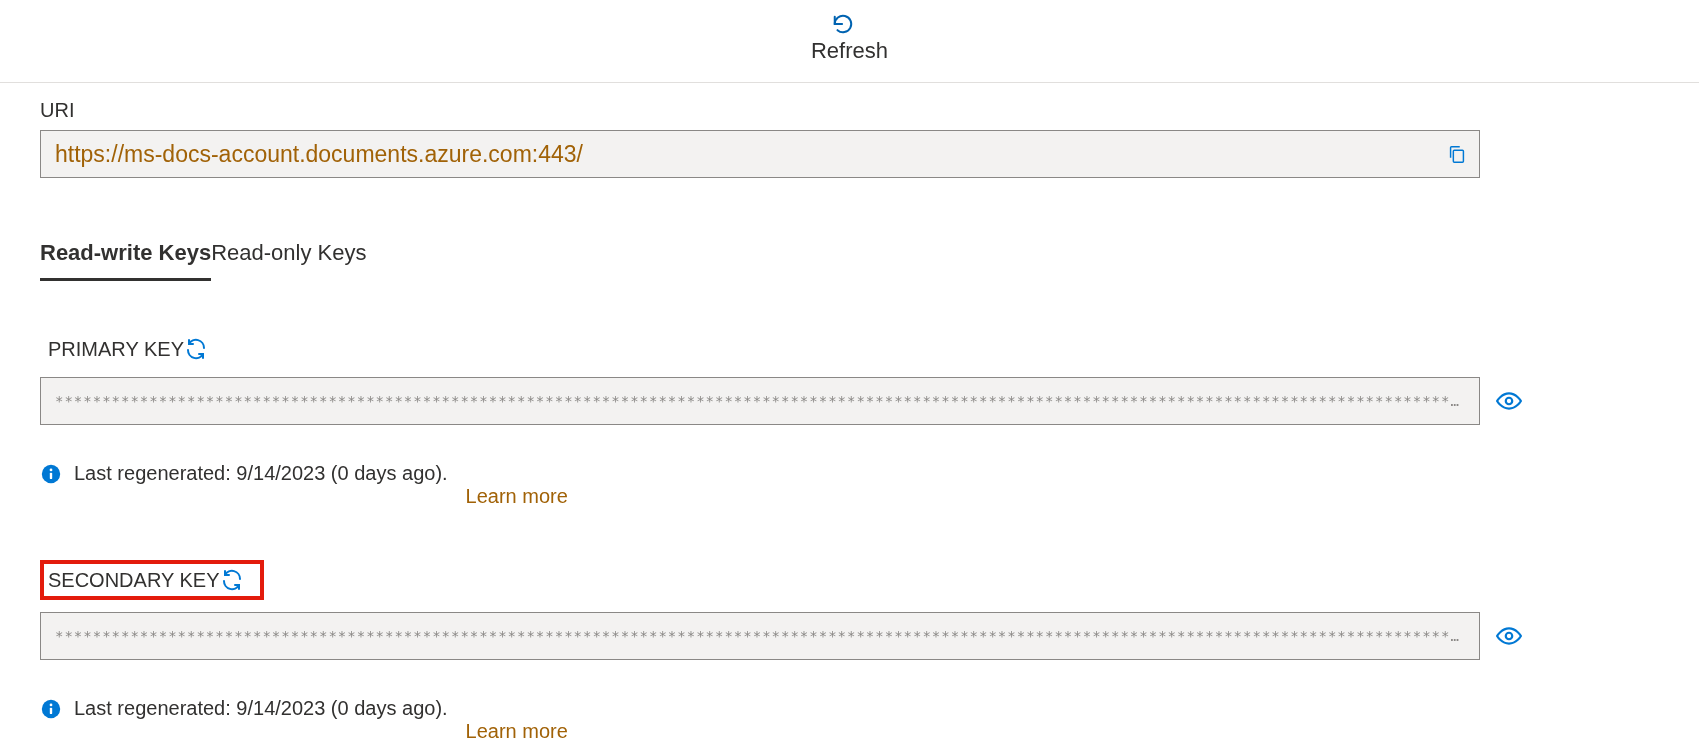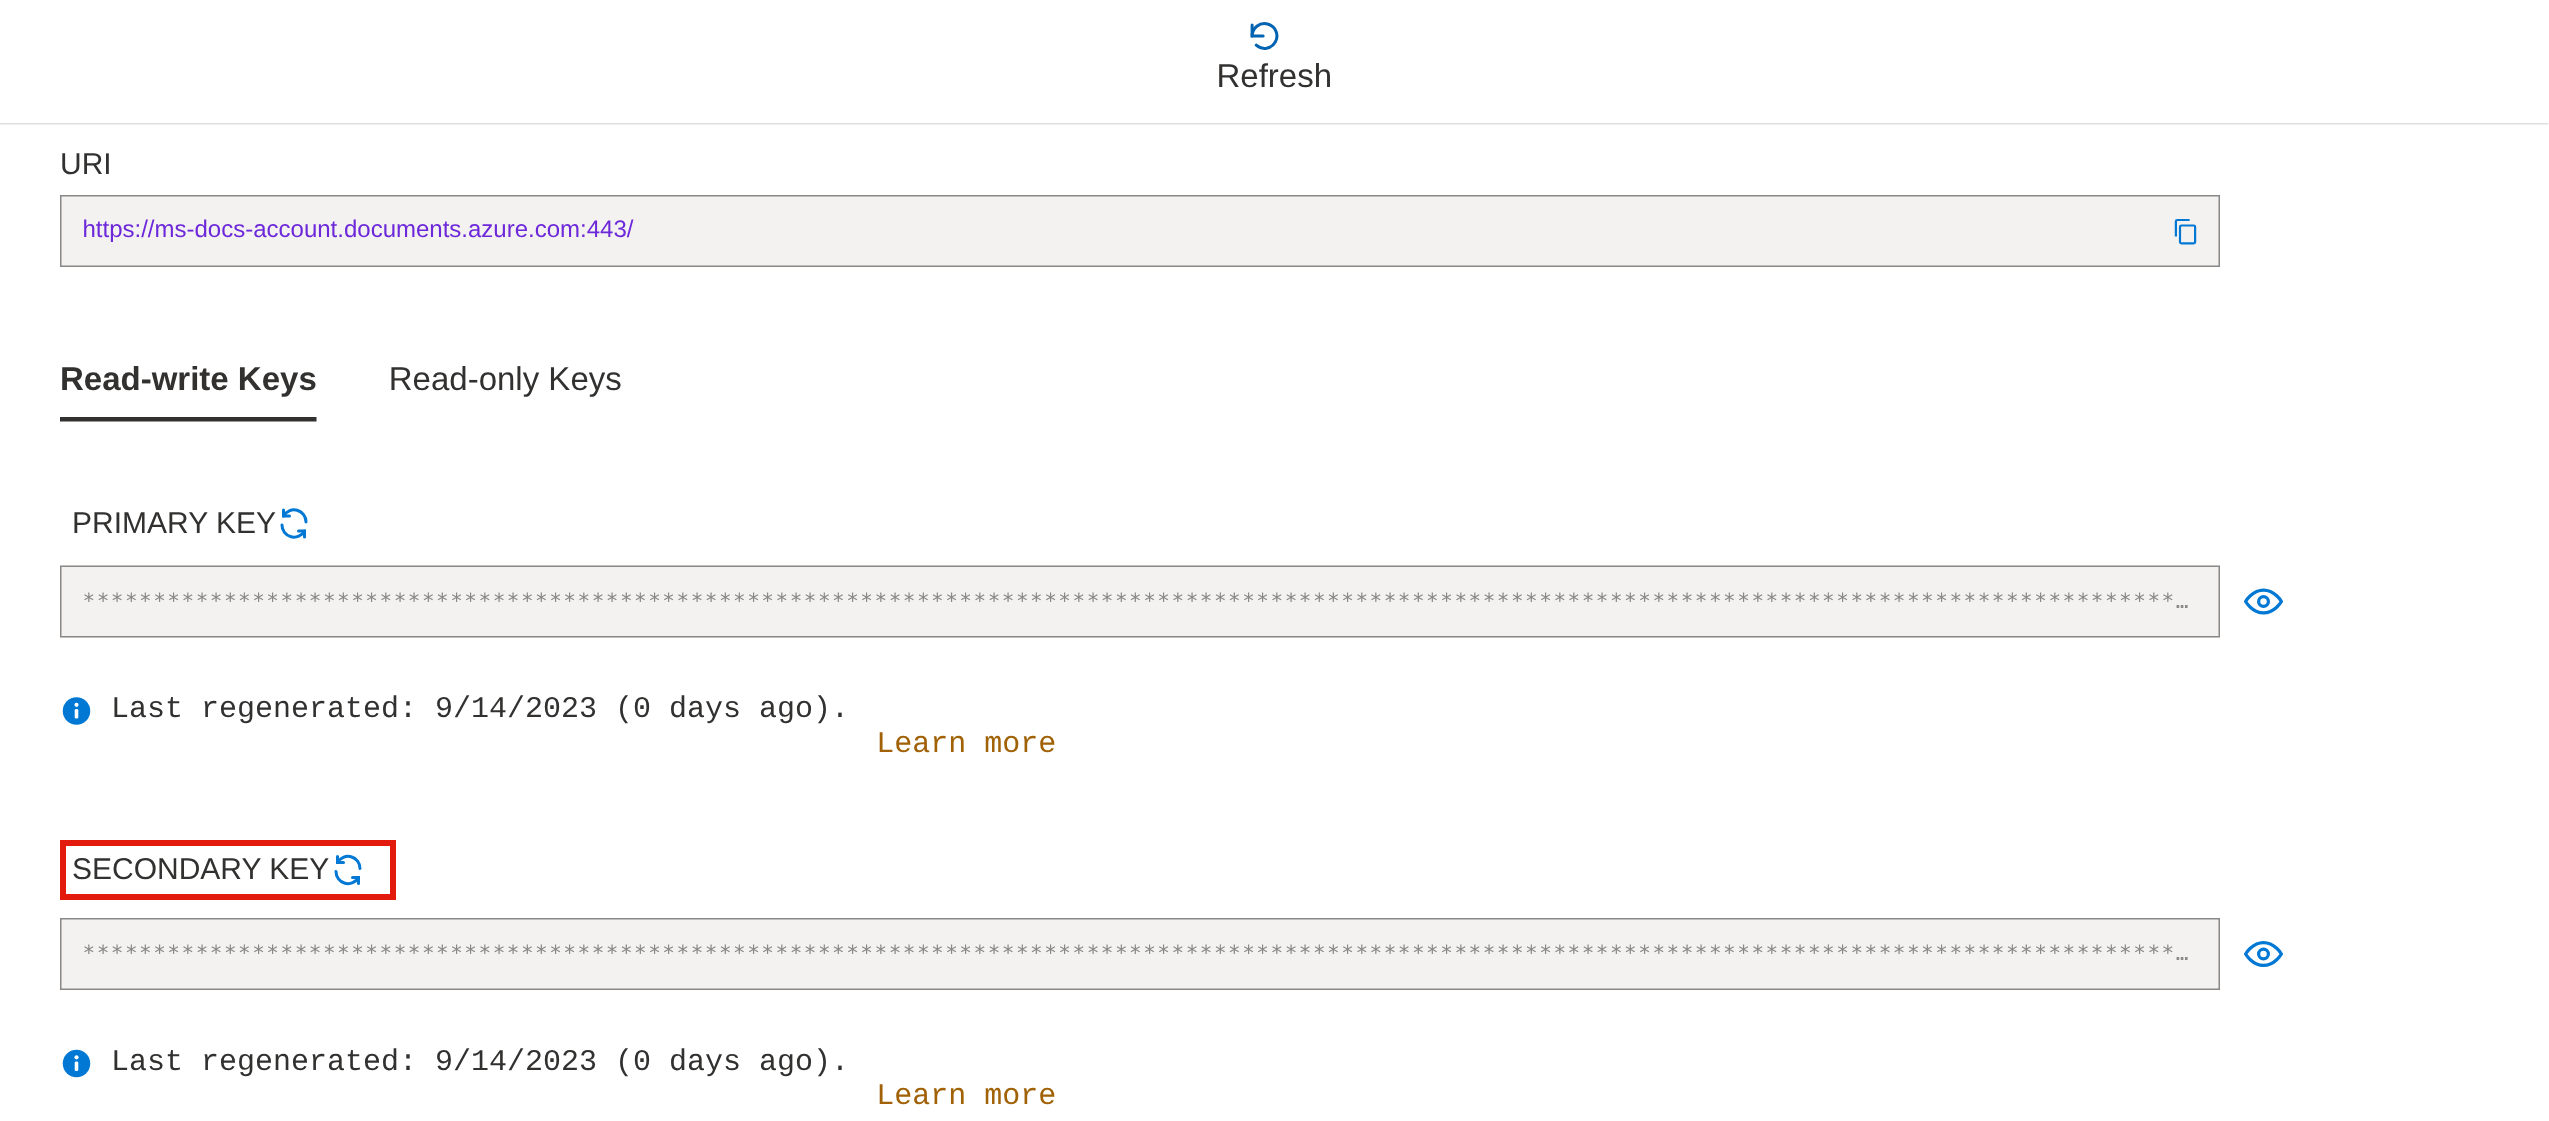--- a/index.html
+++ b/index.html
@@ -57,38 +57,37 @@
     background: #f3f2f1;
     height: 48px;
     width: 1440px;
     box-sizing: border-box;
   }
   .input-row .text-input {
     flex: 1;
     border: none;
     background: transparent;
     padding: 0 14px;
-    font-size: 16px;
-    color: #6d28d9;
+    font-size: 23px;
+    color: #a16207;
     outline: none;
     font-family: inherit;
   }
   .input-row .copy-btn {
     width: 44px;
     display: flex;
     align-items: center;
     justify-content: center;
     color: #0078d4;
     cursor: pointer;
   }
 
   
   .tabs {
     display: flex;
-    gap: 48px;
     margin-top: 62px;
   }
   .tab {
     font-size: 22px;
     color: #323130;
     padding-bottom: 12px;
     cursor: pointer;
   }
   .tab.active {
     font-weight: 700;
@@ -154,21 +153,20 @@
     height: 26px;
     align-items: center;
     justify-content: center;
   }
   .info-row {
     display: flex;
     align-items: center;
     gap: 12px;
     margin-top: 14px;
     font-size: 20px;
-    font-family: Liberation Mono, monospace;
   }
   .info-icon {
     color: #0078d4;
     display: inline-flex;
     align-items: center;
     justify-content: center;
     width: 22px;
     height: 22px;
   }
   .learn-more {

